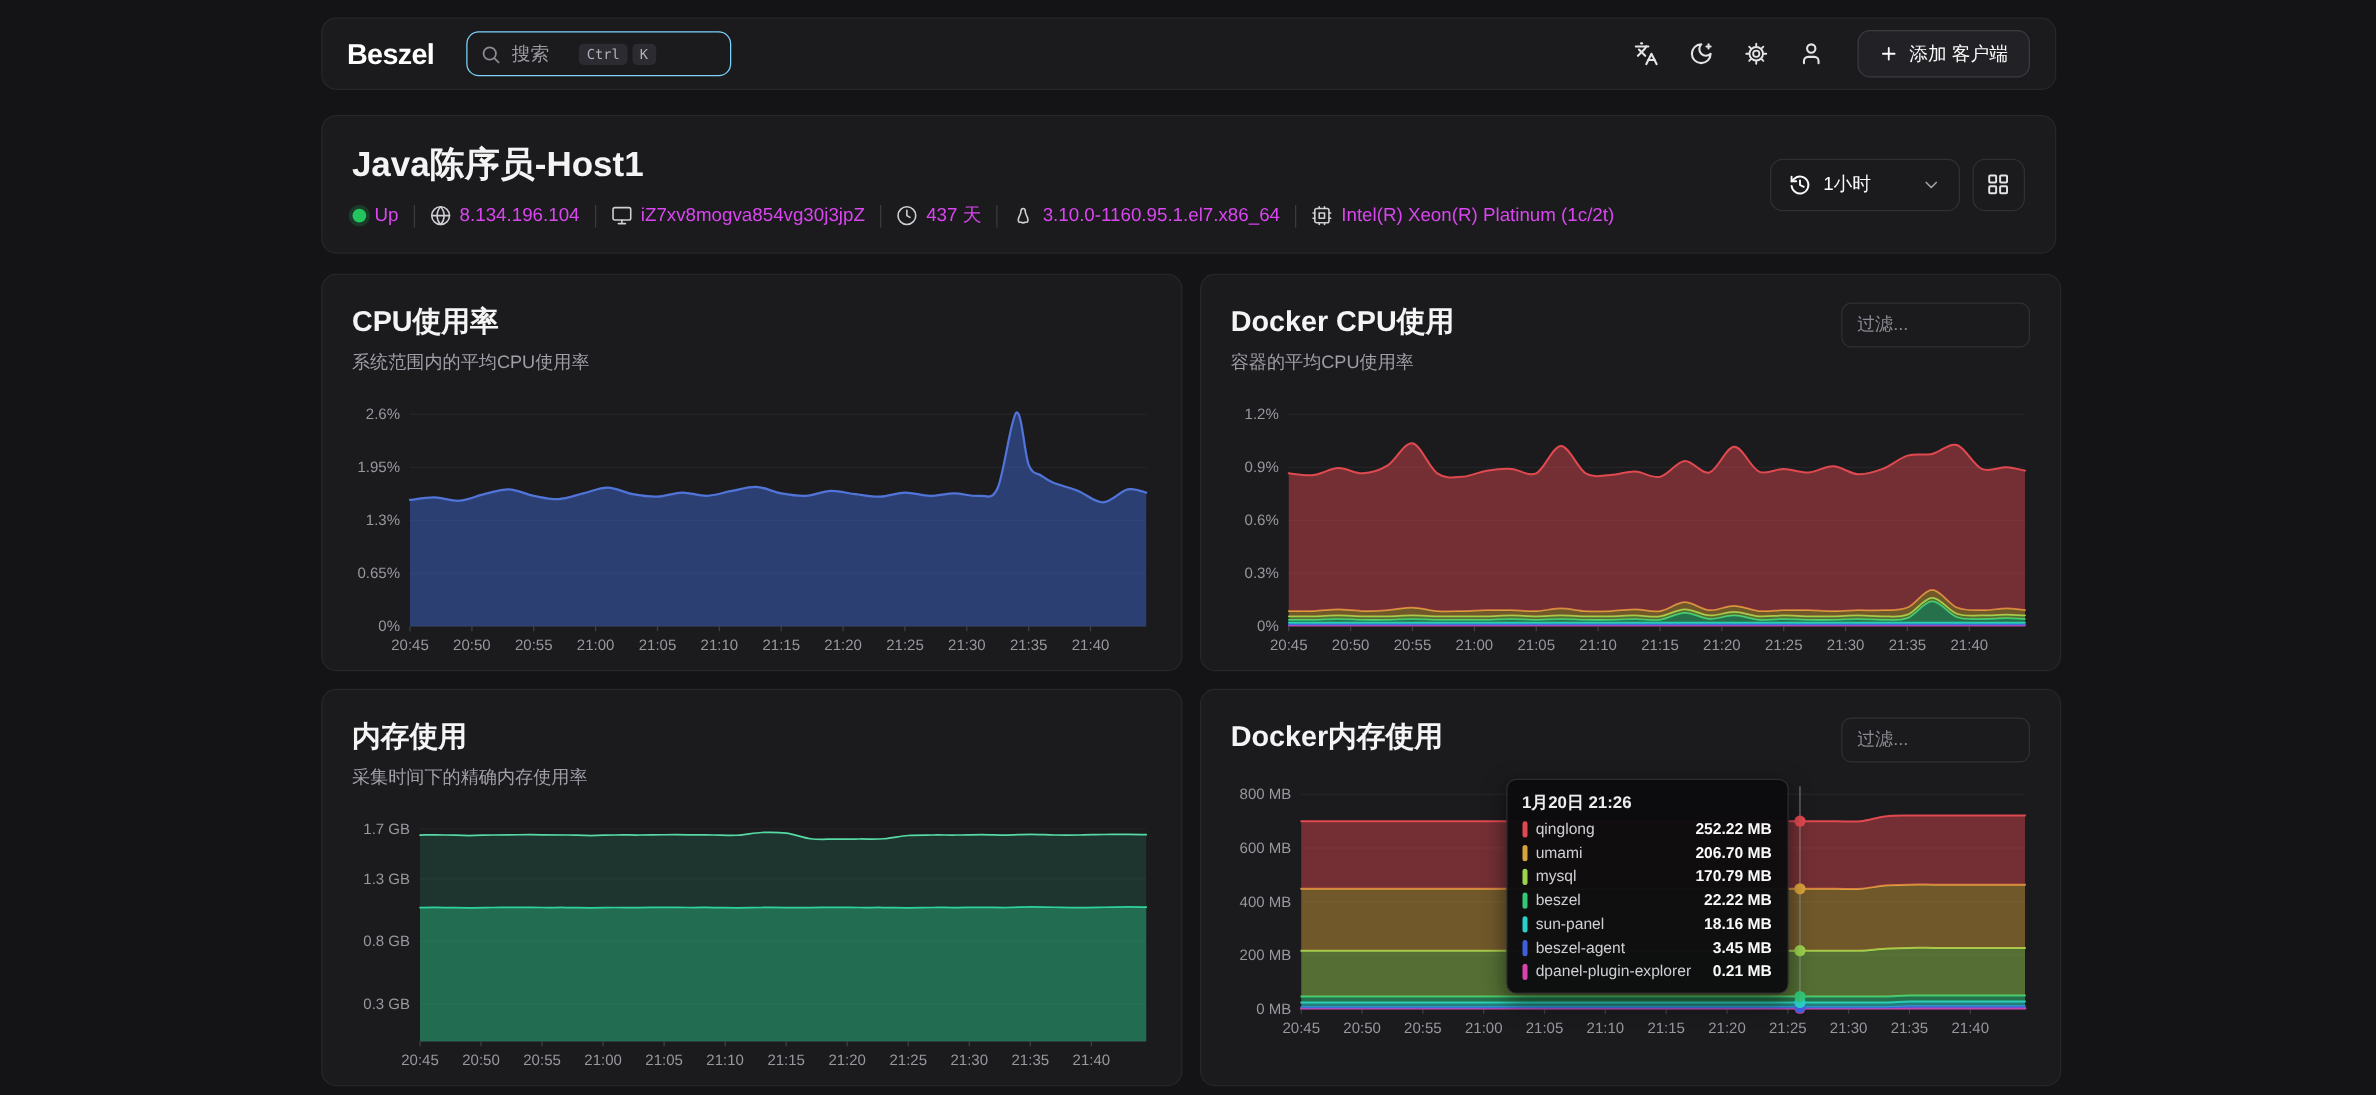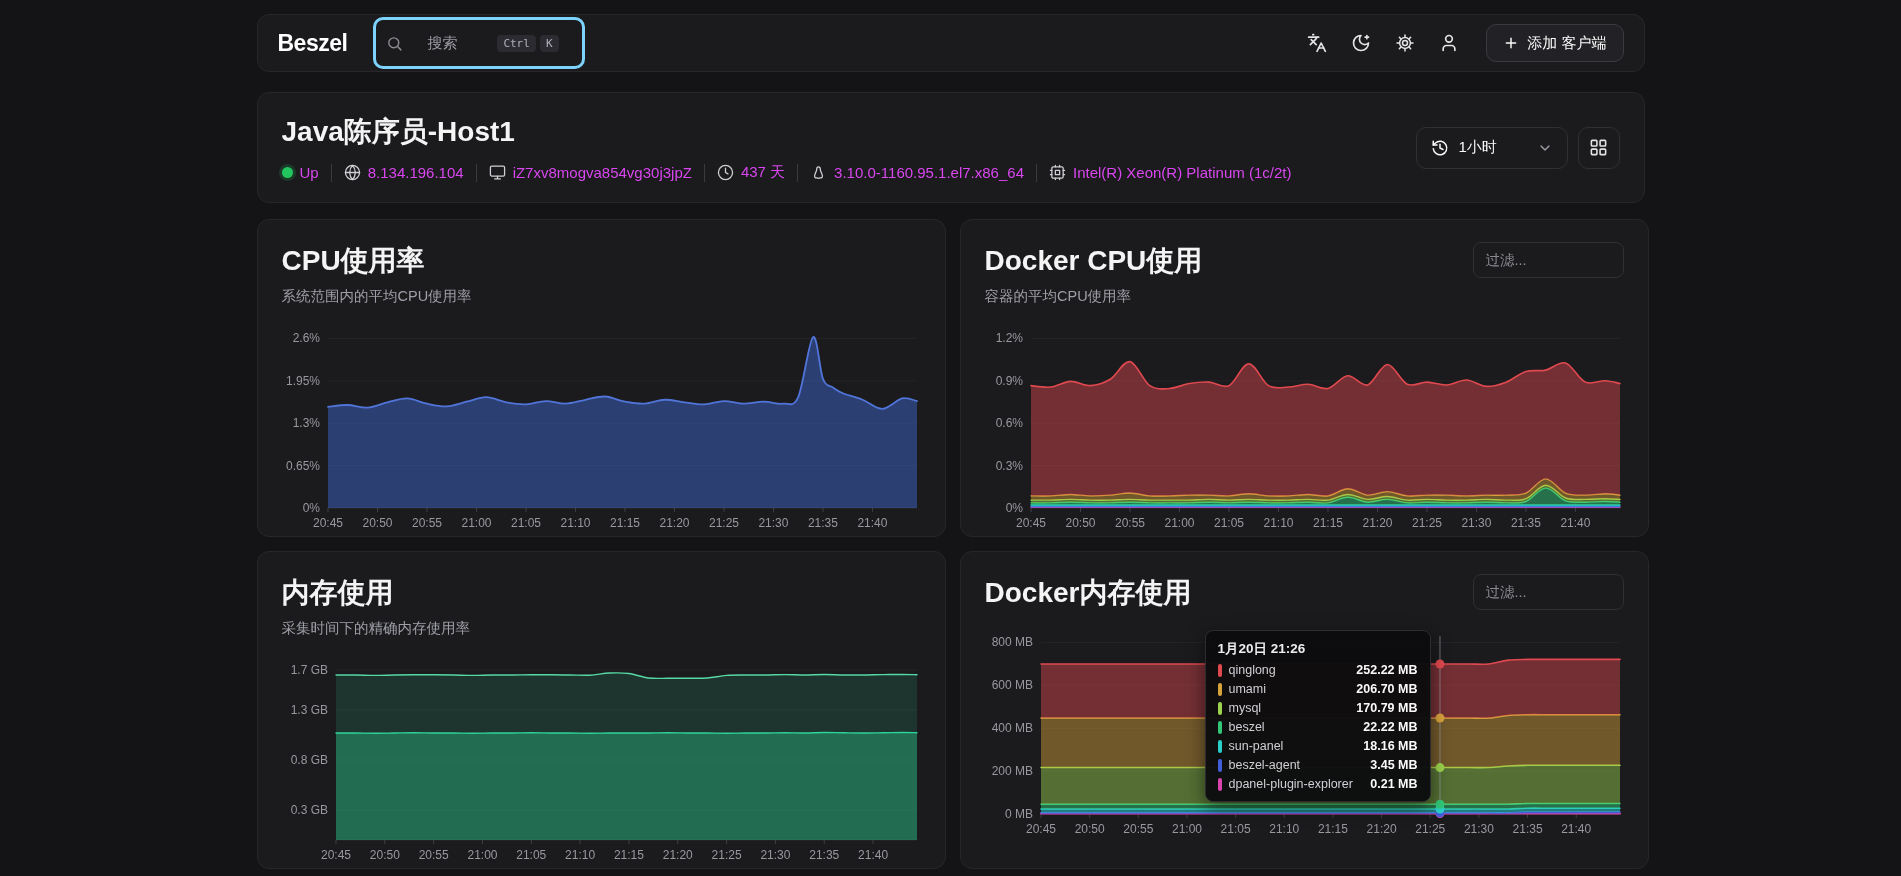--- a/index.html
+++ b/index.html
@@ -19,23 +19,23 @@
   
   .navbar {
     height: 58px;
     display: flex; align-items: center;
     padding: 0 20px;
     margin-bottom: 20px;
   }
   .logo { font-size: 23px; font-weight: 800; letter-spacing: -0.5px; color: #ffffff; cursor: pointer; }
   .search {
     margin-left: 26px;
-    width: 212px; height: 52px;
-    border: 3px solid #7dd3fc; border-radius: 10px;
-    display: flex; align-items: center; gap: 24px;
+    width: 212px; height: 36px;
+    border: 1px solid #7dd3fc; border-radius: 10px;
+    display: flex; align-items: center; gap: 8px;
     padding: 0 10px; color: #8b8b93; cursor: text;
   }
   .search svg { flex: none; }
   .search-ph { font-size: 15px; color: #9a9aa2; }
   .kbds { margin-left: 16px; display: flex; gap: 4px; }
   kbd {
     background: #2b2b31; border-radius: 4px;
     font-family: "DejaVu Sans Mono", monospace;
     font-size: 11px; color: #b0b0b8; padding: 2px 6px;
   }
@@ -76,21 +76,21 @@
   }
   .time-btn .chev { margin-left: auto; color: #9f9fa8; }
   .grid-btn {
     width: 42px; height: 42px;
     background: transparent; border: 1px solid #2f2f35; border-radius: 10px;
     color: #e4e4e7; display: flex; align-items: center; justify-content: center; cursor: pointer;
   }
   
   .charts { display: grid; grid-template-columns: repeat(2, 1fr); gap: 14px; }
   .chart-card { padding: 22px 24px 12px; height: 318px; position: relative; }
-  .chart-head h2 { font-size: 28px; font-weight: 700; color: #f4f4f5; }
+  .chart-head h2 { font-size: 23px; font-weight: 700; color: #f4f4f5; }
   .chart-head p { margin-top: 7px; font-size: 14.5px; color: #9f9fa8; }
   .filter-input {
     position: absolute; top: 22px; right: 24px;
     width: 151px; height: 36px;
     background: transparent; border: 1px solid #2f2f35; border-radius: 8px;
     color: #d4d4d8; font-size: 14.5px; font-family: inherit; padding: 0 12px;
     outline: none;
   }
   .filter-input::placeholder { color: #8a8a92; }
   .chart { margin-top: 16px; width: 639px; height: 212px; position: relative; }

